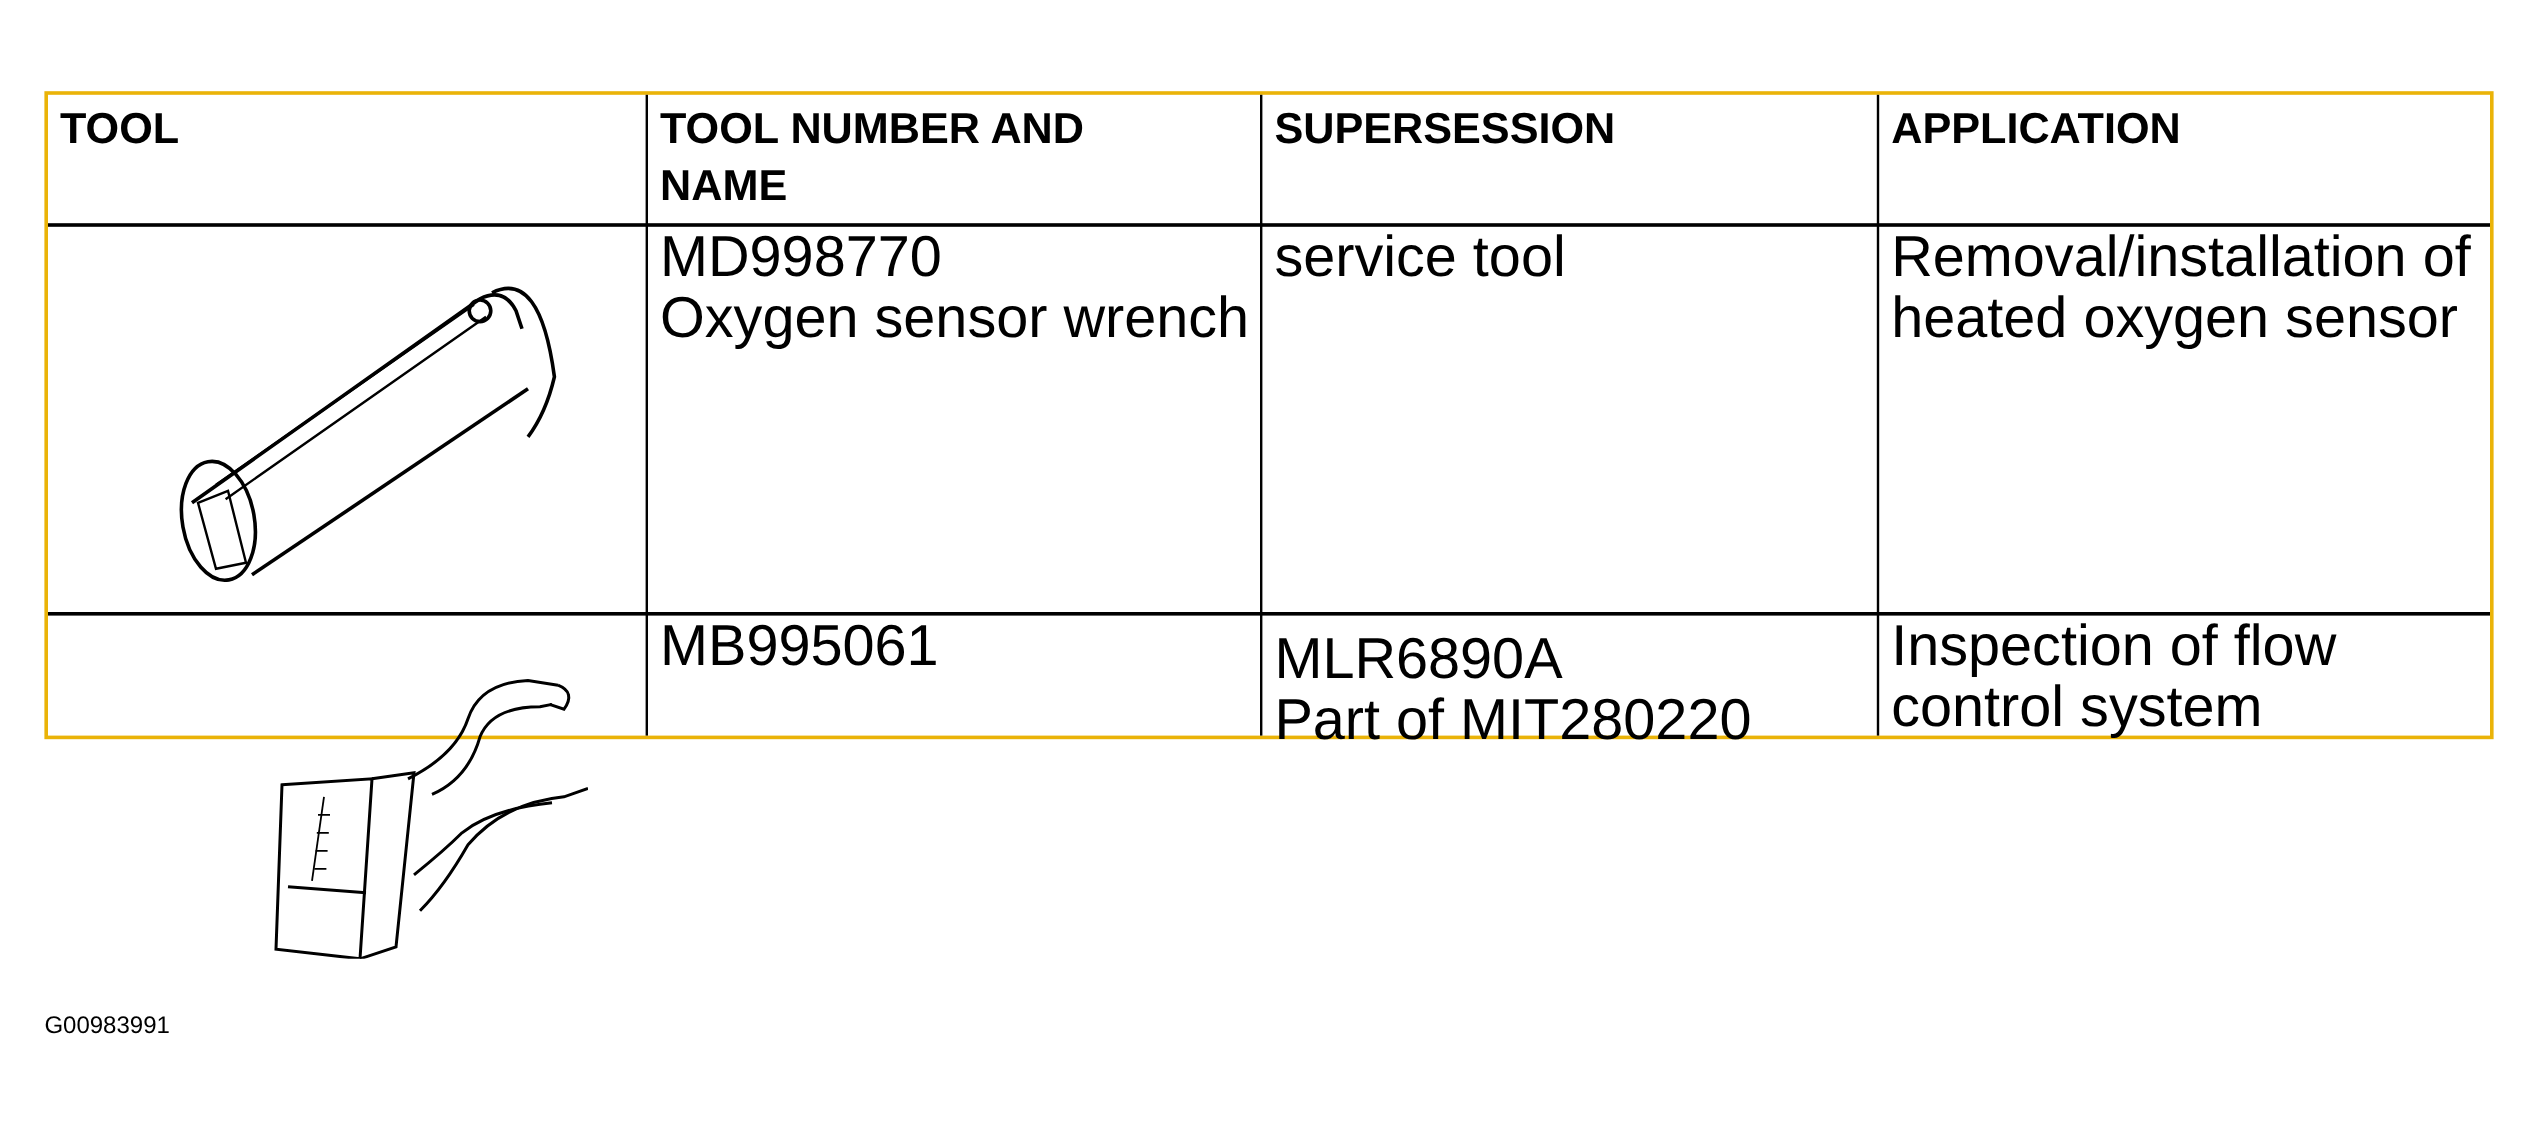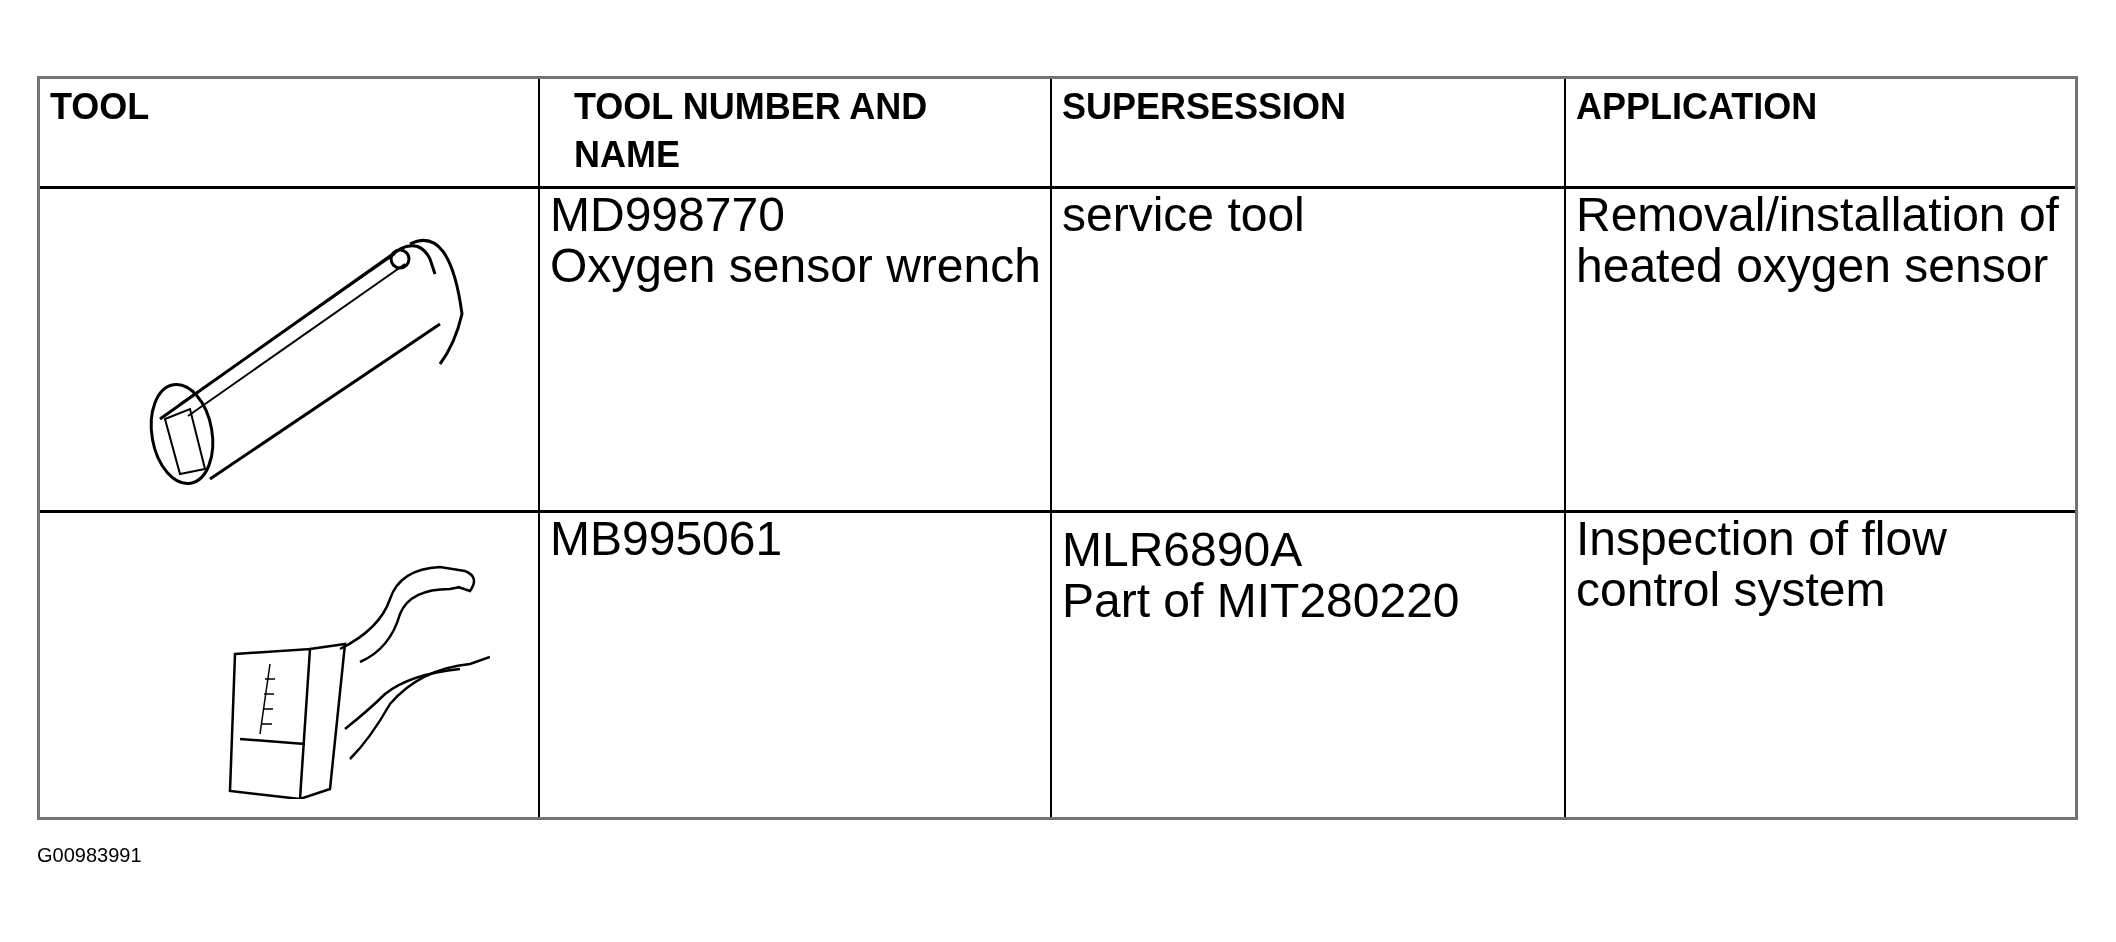--- a/index.html
+++ b/index.html
@@ -1,17 +1,17 @@
 <!DOCTYPE html>
 <html><head>
 <meta charset="utf-8">
 <style>
   html,body{margin:0;padding:0;background:#fff;}
   body{width:2116px;height:942px;position:relative;overflow:hidden;font-family:"Liberation Sans",sans-serif;color:#000;}
-  .tbl{position:absolute;left:37px;top:76px;width:2041px;height:744px;border:3px solid #737373;box-sizing:border-box;}
+  .tbl{position:absolute;left:37px;top:76px;width:2041px;height:540px;border:3px solid #eab308;box-sizing:border-box;}
   .vline{position:absolute;top:0;bottom:0;width:2px;background:#000;}
   .hline{position:absolute;left:0;right:0;height:3px;background:#000;}
   .cell{position:absolute;box-sizing:border-box;padding:0 10px;}
   .hdr{font-weight:bold;font-size:36px;line-height:48px;top:4px;}
   .txt{font-size:48px;line-height:51px;}
   .txt div{white-space:nowrap;}
   .footer{position:absolute;left:37px;top:844px;font-size:20px;font-weight:normal;}
   svg{position:absolute;}
 </style>
 </head>
@@ -19,21 +19,21 @@
 
 <div class="tbl">
 
   <div class="vline" style="left:498px"></div>
   <div class="vline" style="left:1010px"></div>
   <div class="vline" style="left:1524px"></div>
   <div class="hline" style="top:107px"></div>
   <div class="hline" style="top:431px"></div>
 
   <div class="cell hdr" style="left:0;width:498px;">TOOL</div>
-  <div class="cell hdr" style="left:524px;width:510px;white-space:normal;padding-right:112px;">TOOL NUMBER AND NAME</div>
+  <div class="cell hdr" style="left:500px;width:510px;white-space:normal;padding-right:112px;">TOOL NUMBER AND NAME</div>
   <div class="cell hdr" style="left:1012px;width:512px;">SUPERSESSION</div>
   <div class="cell hdr" style="left:1526px;width:512px;">APPLICATION</div>
 
   <div>
     <svg style="left:70px;top:125px" width="400" height="290" viewBox="0 0 400 290" fill="none" stroke="#000" stroke-width="3">
       <path d="M50 215 L290 45 Q310 35 320 55 L325 70"></path>
       <path d="M100 275 L330 120"></path>
       <path d="M300 40 Q340 20 352 110 Q345 140 330 160"></path>
       <ellipse cx="72" cy="230" rx="30" ry="50" transform="rotate(-10 72 230)"></ellipse>
       <path d="M55 215 L80 205 L95 265 L70 270 Z" stroke-width="2"></path>

